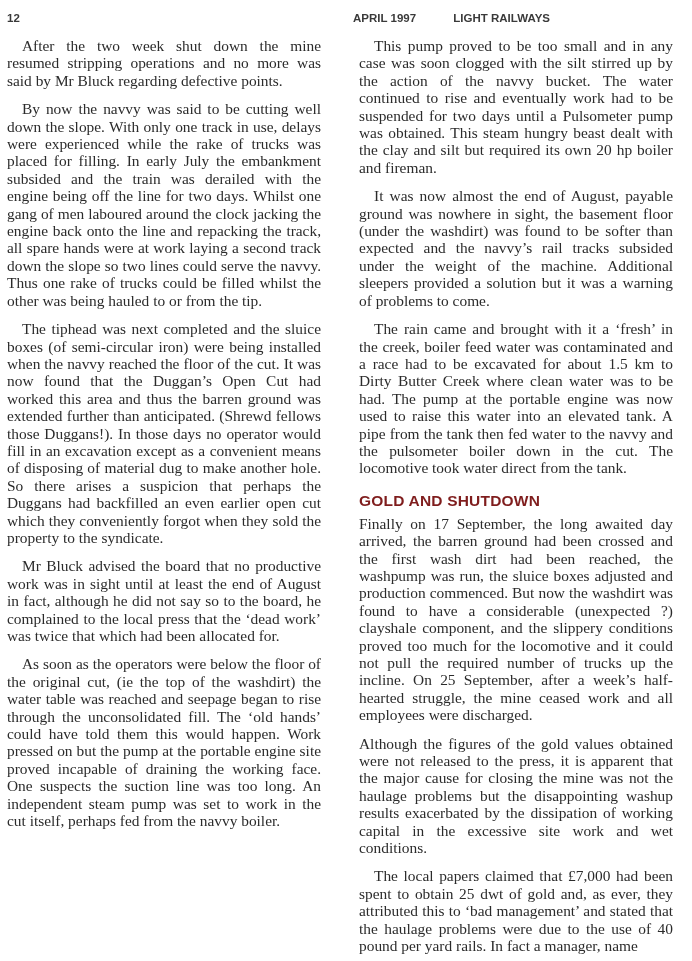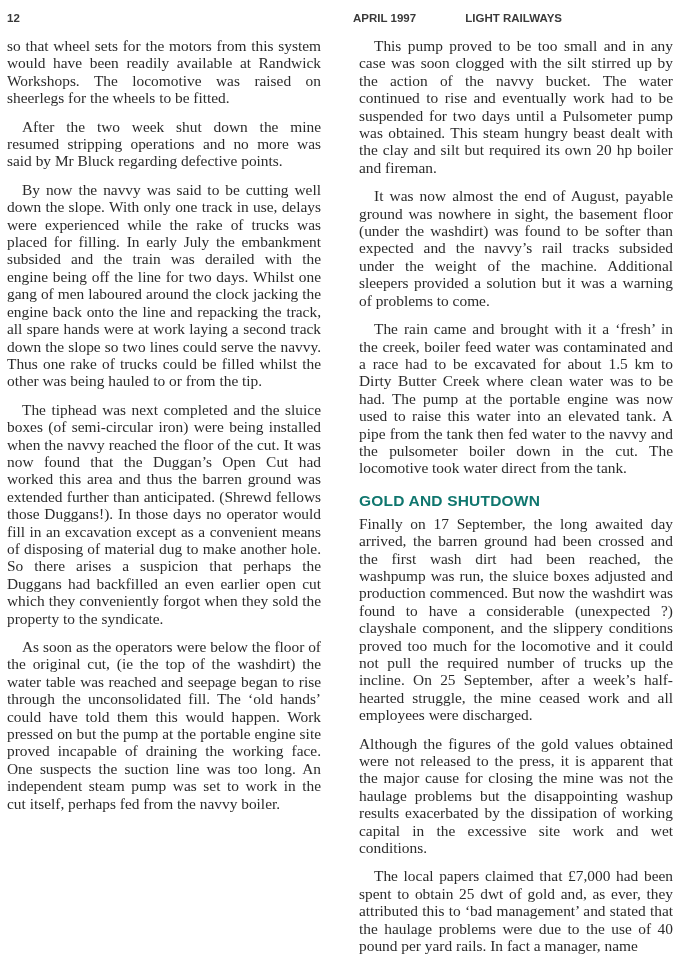--- a/index.html
+++ b/index.html
@@ -3,49 +3,49 @@
   <meta charset="utf-8">
   <style>
     html, body { margin: 0; padding: 0; background: #ffffff; }
     body { width: 692px; height: 961px; overflow: hidden; position: relative; color: #2a2a2a; }
     .header {
       position: absolute; top: 12px; left: 0; width: 576px; height: 16px;
       font-family: "Liberation Sans", sans-serif; font-size: 11.5px; font-weight: bold; color: #3a3a3a;
     }
     .header .pn { position: absolute; left: 7px; top: 0; }
     .header .dt { position: absolute; left: 309px; top: 0; margin-left: 44px; }
-    .header .pub { position: absolute; right: 14px; top: 0; }
+    .header .pub { position: absolute; right: 26px; top: 0; }
     .col {
       position: absolute; top: 37px; width: 314px;
       font-family: "Liberation Serif", serif; font-size: 15.4px; line-height: 17.4px;
       text-align: justify; color: #2b2b2b;
     }
     .col.left { left: 7px; }
     .col.right { left: 359px; width: 314px; }
     .col p { margin: 0 0 11px 0; text-indent: 15px; hyphens: none; }
     .col p.noindent { text-indent: 0; }
     .col h2 {
       font-family: "Liberation Sans", sans-serif; font-size: 15.5px; font-weight: bold;
-      margin: 15px 0 5px 0; color: #0f766e; letter-spacing: 0.2px; line-height: 18px;
+      margin: 15px 0 5px 0; color: #7f1d1d; letter-spacing: 0.2px; line-height: 18px;
     }
   </style>
 </head>
 <body>
 
 <div class="header">
   <span class="pn">12</span>
   <span class="dt">APRIL 1997</span>
   <span class="pub">LIGHT RAILWAYS</span>
 </div>
 
 <div class="col left">
-  <p class="noindent">so that wheel sets for the motors from this system would have been readily available at Randwick Workshops. The locomotive was raised on sheerlegs for the wheels to be fitted.</p>
   <p>After the two week shut down the mine resumed stripping operations and no more was said by Mr Bluck regarding defective points.</p>
   <p>By now the navvy was said to be cutting well down the slope. With only one track in use, delays were experienced while the rake of trucks was placed for filling. In early July the embankment subsided and the train was derailed with the engine being off the line for two days. Whilst one gang of men laboured around the clock jacking the engine back onto the line and repacking the track, all spare hands were at work laying a second track down the slope so two lines could serve the navvy. Thus one rake of trucks could be filled whilst the other was being hauled to or from the tip.</p>
   <p>The tiphead was next completed and the sluice boxes (of semi-circular iron) were being installed when the navvy reached the floor of the cut. It was now found that the Duggan’s Open Cut had worked this area and thus the barren ground was extended further than anticipated. (Shrewd fellows those Duggans!). In those days no operator would fill in an excavation except as a convenient means of disposing of material dug to make another hole. So there arises a suspicion that perhaps the Duggans had backfilled an even earlier open cut which they conveniently forgot when they sold the property to the syndicate.</p>
+  <p>Mr Bluck advised the board that no productive work was in sight until at least the end of August in fact, although he did not say so to the board, he complained to the local press that the ‘dead work’ was twice that which had been allocated for.</p>
   <p>As soon as the operators were below the floor of the original cut, (ie the top of the washdirt) the water table was reached and seepage began to rise through the unconsolidated fill. The ‘old hands’ could have told them this would happen. Work pressed on but the pump at the portable engine site proved incapable of draining the working face. One suspects the suction line was too long. An independent steam pump was set to work in the cut itself, perhaps fed from the navvy boiler.</p>
 </div>
 
 <div class="col right">
   <p>This pump proved to be too small and in any case was soon clogged with the silt stirred up by the action of the navvy bucket. The water continued to rise and eventually work had to be suspended for two days until a Pulsometer pump was obtained. This steam hungry beast dealt with the clay and silt but required its own 20 hp boiler and fireman.</p>
   <p>It was now almost the end of August, payable ground was nowhere in sight, the basement floor (under the washdirt) was found to be softer than expected and the navvy’s rail tracks subsided under the weight of the machine. Additional sleepers provided a solution but it was a warning of problems to come.</p>
   <p>The rain came and brought with it a ‘fresh’ in the creek, boiler feed water was contaminated and a race had to be excavated for about 1.5 km to Dirty Butter Creek where clean water was to be had. The pump at the portable engine was now used to raise this water into an elevated tank. A pipe from the tank then fed water to the navvy and the pulsometer boiler down in the cut. The locomotive took water direct from the tank.</p>
 
   <h2>GOLD AND SHUTDOWN</h2>
   <p class="noindent">Finally on 17 September, the long awaited day arrived, the barren ground had been crossed and the first wash dirt had been reached, the washpump was run, the sluice boxes adjusted and production commenced. But now the washdirt was found to have a considerable (unexpected ?) clayshale component, and the slippery conditions proved too much for the locomotive and it could not pull the required number of trucks up the incline. On 25 September, after a week’s half-hearted struggle, the mine ceased work and all employees were discharged.</p>

